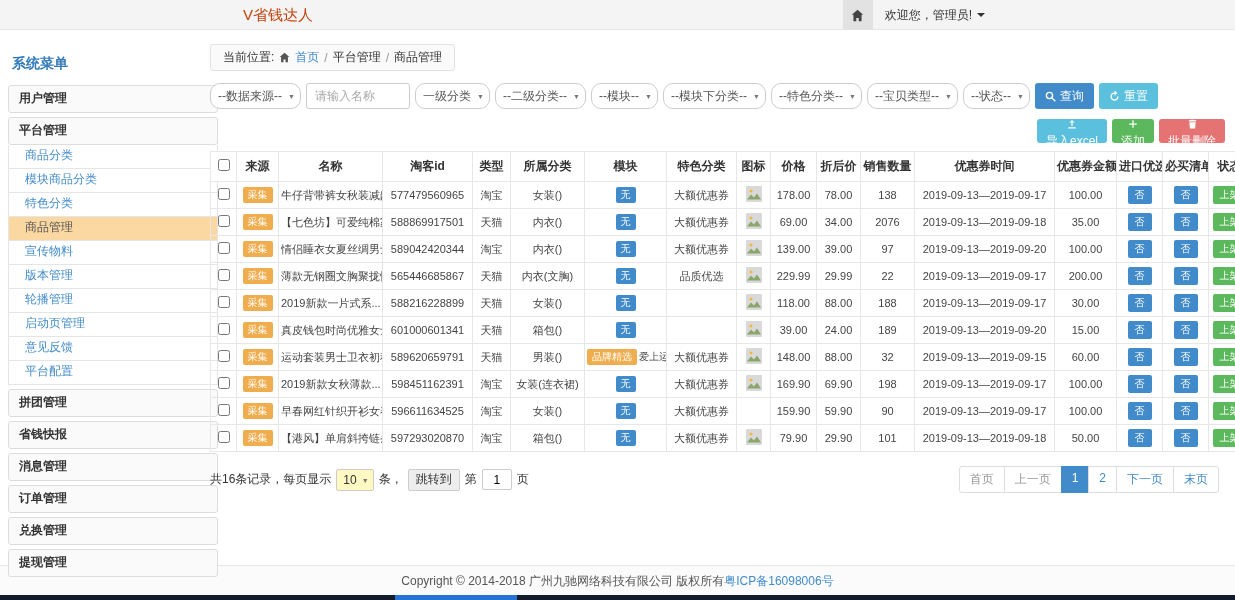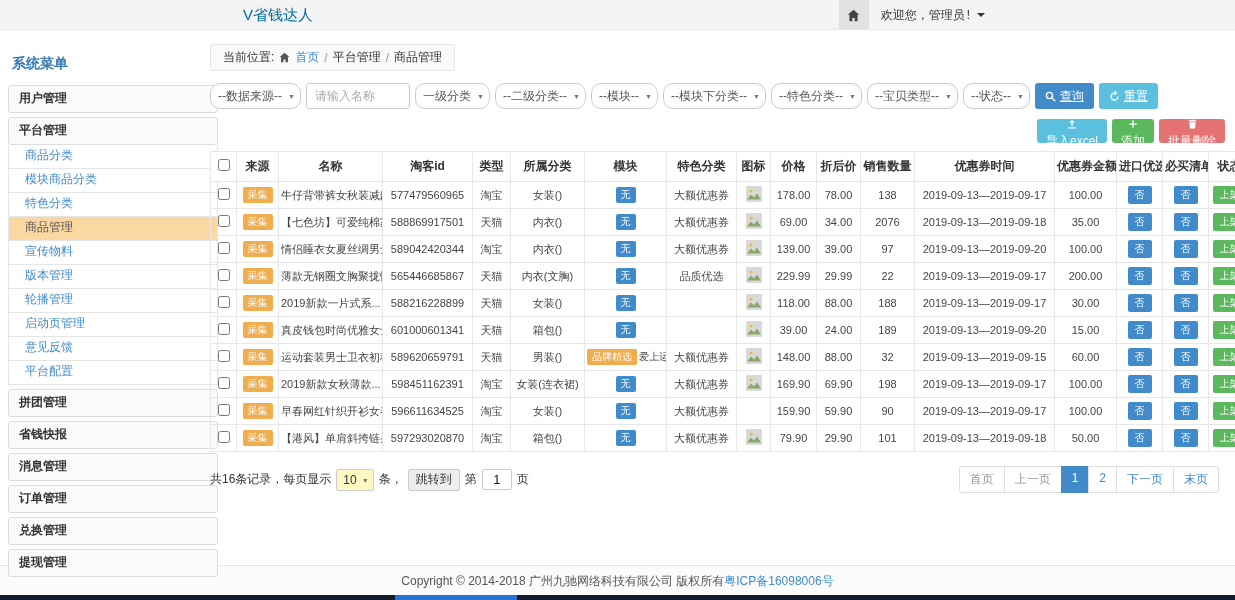--- a/index.html
+++ b/index.html
@@ -1,24 +1,24 @@
 <!DOCTYPE html>
 <html><head>
 <meta charset="utf-8">
 <style>
   * { box-sizing: border-box; margin: 0; padding: 0; }
   html,body { width:1235px; height:600px; overflow:hidden; background:#fff;
     font-family:"Liberation Sans","DejaVu Sans",sans-serif; font-size:12px; color:#333; }
 
   
   .topbar { position:relative; height:30px; background:#f4f4f4; border-bottom:1px solid #e7e7e7; }
-  .topbar-title { position:absolute; left:243px; top:0; line-height:30px; font-size:15px; color:#0369a1; }
+  .topbar-title { position:absolute; left:243px; top:0; line-height:30px; font-size:15px; color:#c2410c; }
   .topbar-right { position:absolute; right:250px; top:0; height:30px; display:flex; align-items:center; }
   .home-box { width:30px; height:30px; background:#e2e2e2; display:flex; align-items:center; justify-content:center; }
-  .welcome { margin-left:12px; color:#333;font-family:Liberation Mono, monospace; }
+  .welcome { margin-left:12px; color:#333; }
   .caret-down { display:inline-block; margin-left:5px; width:0; height:0;
     border-left:4px solid transparent; border-right:4px solid transparent; border-top:4px solid #333; vertical-align:middle; }
 
   
   .layout { position:relative; height:535px; }
 
   
   .sidebar { position:absolute; left:8px; top:25px; width:210px;font-family:Liberation Mono, monospace; }
   .sidebar-title { color:#337ab7; font-size:14px; font-weight:bold; margin-bottom:12px; padding-left:4px; }
   .side-item { cursor:pointer; }
@@ -38,21 +38,21 @@
   .breadcrumb .sep { color:#999; }
 
   .filter-row { display:flex; align-items:center; gap:5px; margin-top:12px; }
   .f-select { position:relative; height:26px; line-height:24px; border:1px solid #ccc; border-radius:10px;
     background:#fff; color:#555; padding:0 18px 0 7px; white-space:nowrap; cursor:pointer; }
   .f-select::after { content:"▼"; position:absolute; right:5px; top:1px; font-size:7px; color:#777; }
   .f-input { height:26px; width:104px; border:1px solid #ccc; border-radius:3px; padding:0 8px; font-size:12px; color:#333; }
   .f-input::placeholder { color:#aaa; }
 
   .btn { display:inline-flex; align-items:center; gap:4px; height:26px; border:none; border-radius:3px;
-    color:#fff; font-size:12px; padding:0 10px; cursor:pointer;text-decoration:underline; }
+    color:#fff; font-size:12px; padding:0 10px; cursor:pointer; }
   .btn-primary { background:#428bca; }
   .btn-info { background:#5bc0de; }
   .btn-success { background:#5cb85c; }
   .btn-danger-soft { background:#e57373; }
   .btn-sm { height:24px; padding:0 9px;flex-direction:column; }
 
   .toolbar { display:flex; justify-content:flex-end; gap:5px; margin-top:10px; }
 
   table.grid { width:100%; margin-top:8px; border-collapse:collapse; table-layout:fixed; }
   table.grid th { border:1px solid #e7e7e7; font-size:12px; font-weight:bold; color:#333;

